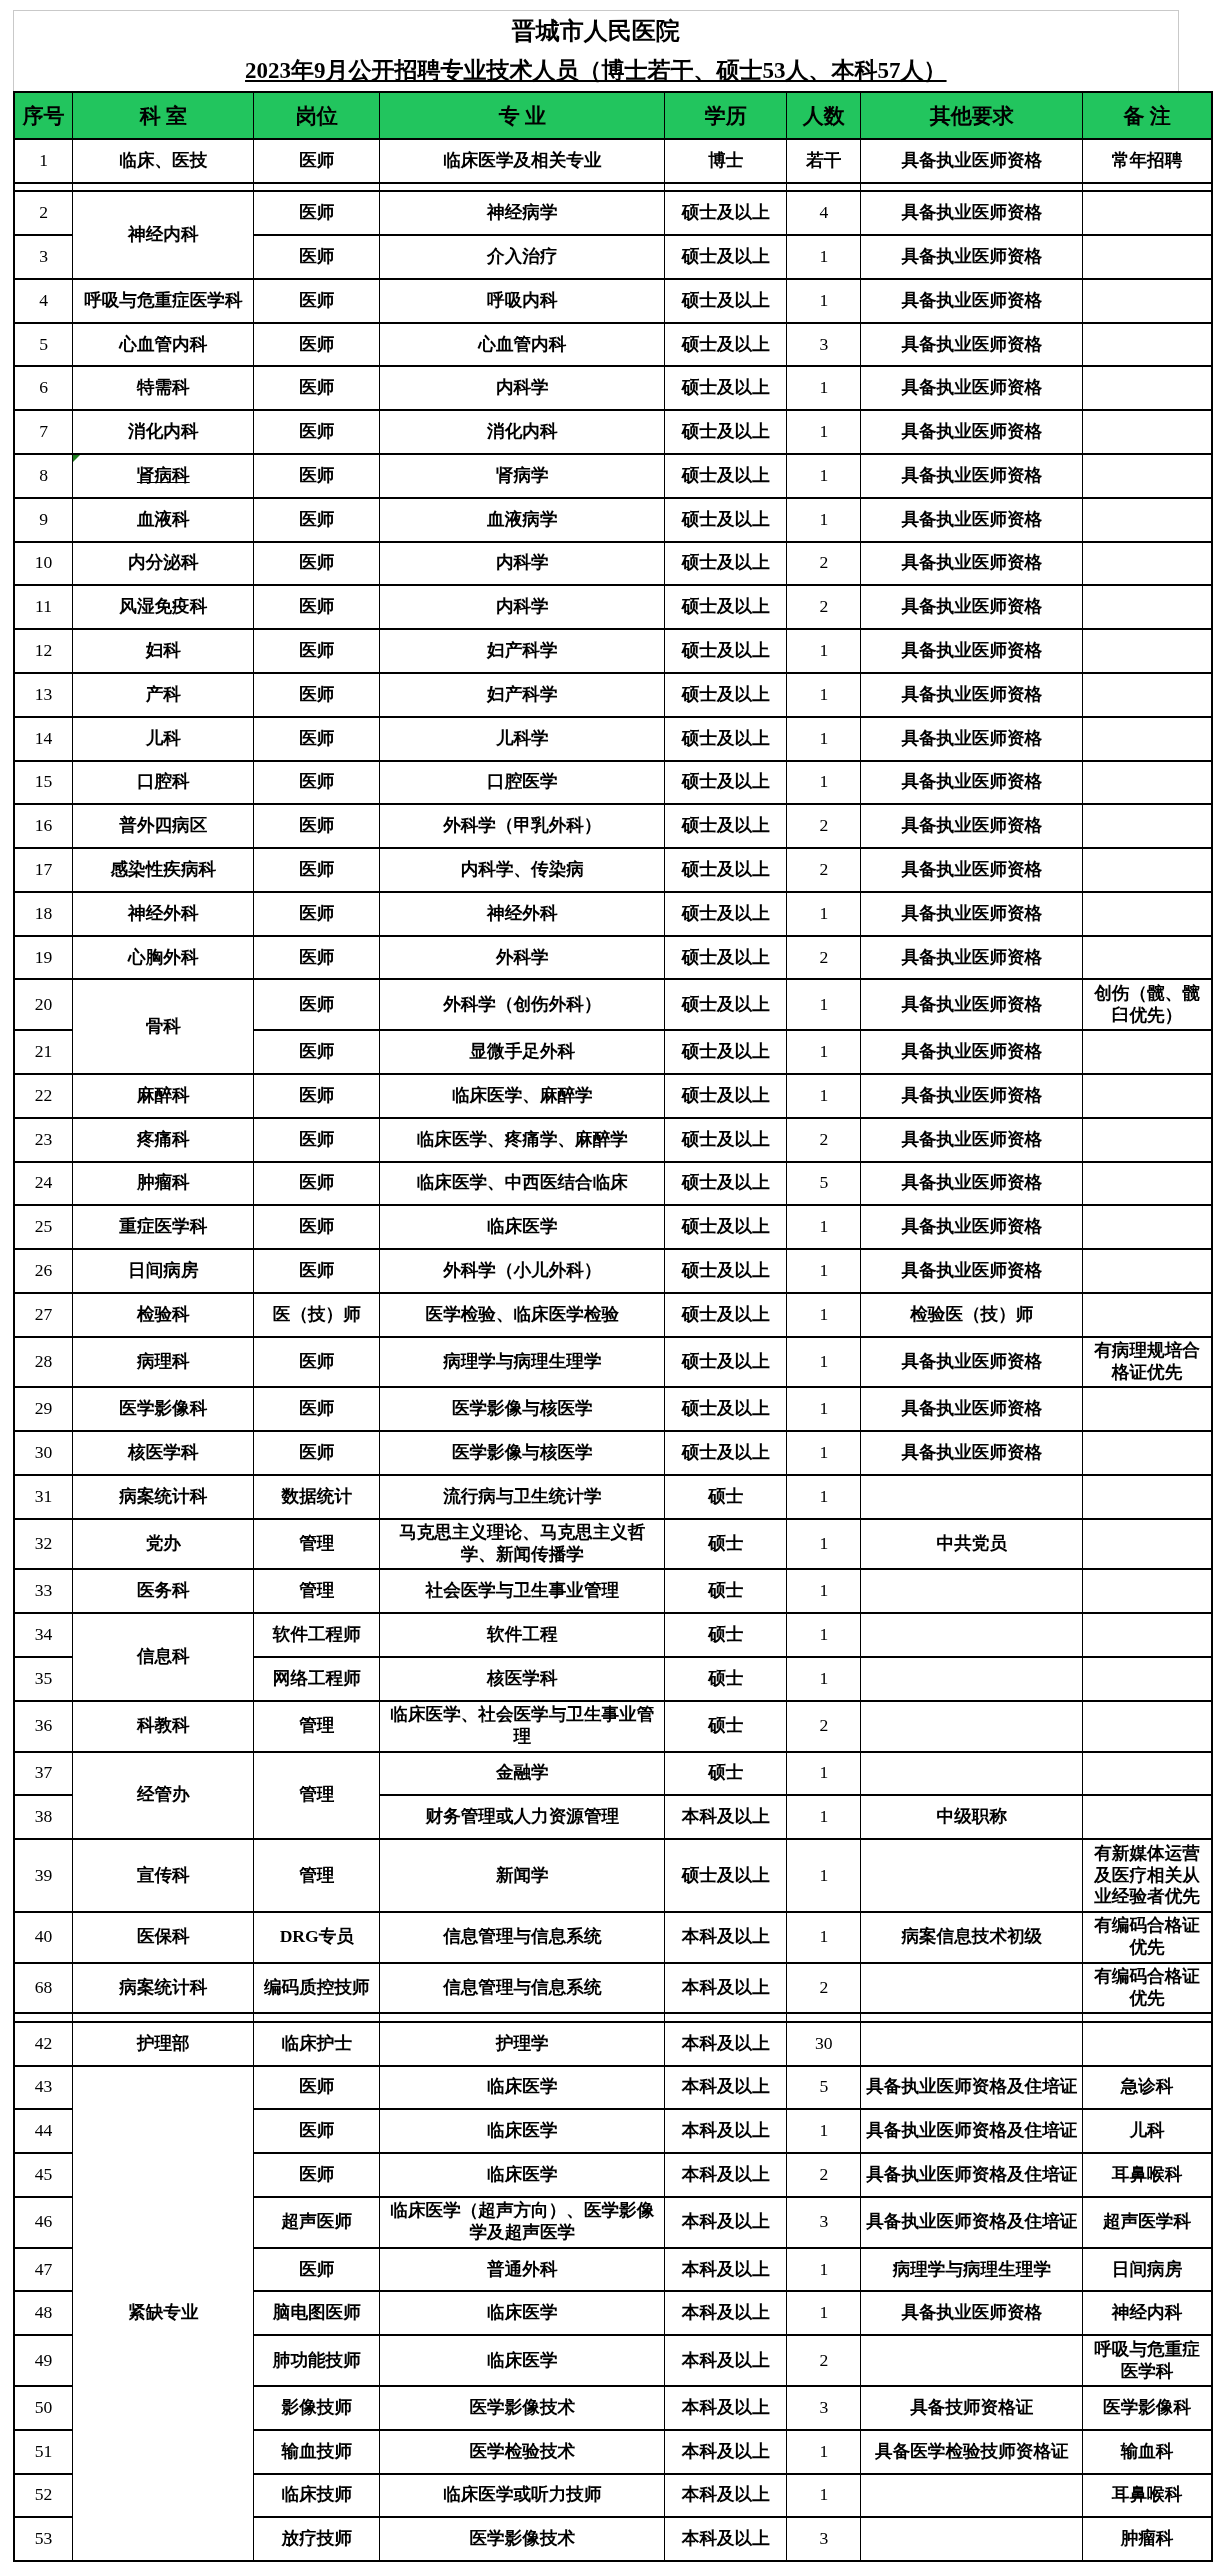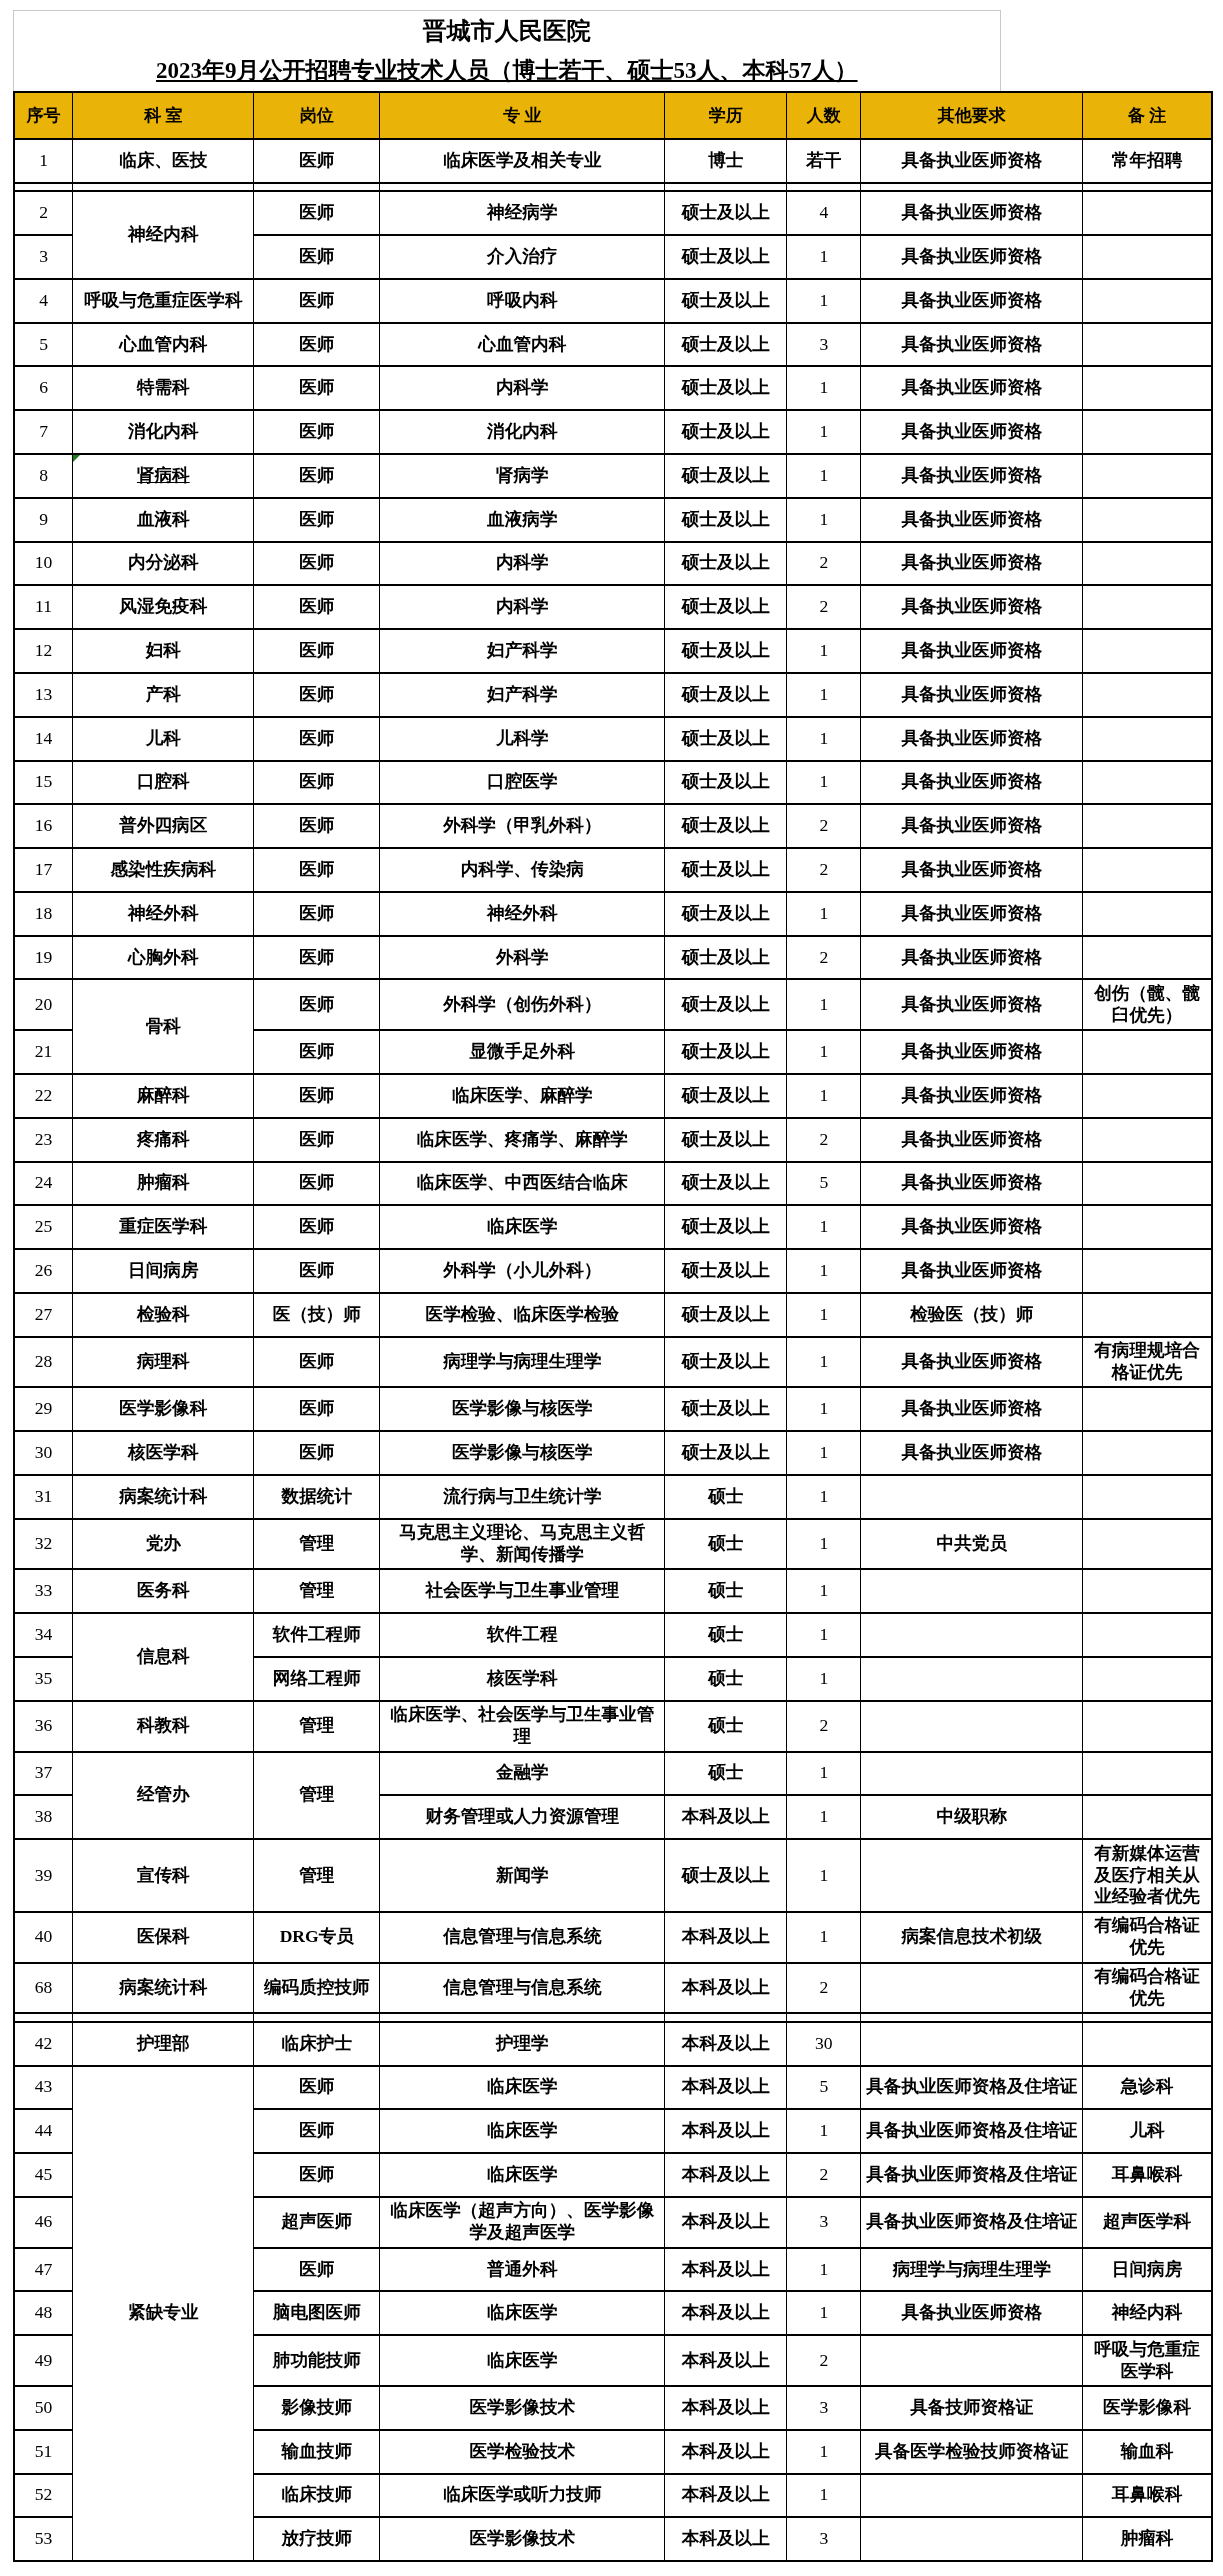--- a/index.html
+++ b/index.html
@@ -3,21 +3,21 @@
 <meta charset="utf-8">
 <style>
   html,body{margin:0;padding:0;background:#ffffff;}
   body{
     width:1223px;
     font-family:"Liberation Serif","DejaVu Serif",serif;
     color:#000;
   }
   .sheet{padding:10.4px 0 16px 12.8px;}
   .title-block{
-    width:988px;
+    width:1166px;
     border-top:0.8px solid #c9c9c9;
     border-left:0.8px solid #c9c9c9;
     border-right:0.8px solid #c9c9c9;
     box-sizing:border-box;
   }
   .title-line{
     height:40px;line-height:40px;
     text-align:center;font-weight:bold;font-size:24px;
     white-space:nowrap;
   }
@@ -32,22 +32,22 @@
     border:1.6px solid #000;
     border-top-width:2.4px;
     border-bottom-width:2.4px;
     text-align:center;
     vertical-align:middle;
     padding:2.4px 4.8px;
     overflow:hidden;
     word-break:break-all;
   }
   th{
-    font-size:17px;font-weight:bold;height:40px;
-    background:#eab308;
+    font-size:21px;font-weight:bold;height:40px;
+    background:#22c55e;
   }
   td{
     font-size:17.6px;height:37px;line-height:1.25;
     background:#fff;
   }
   td.zh{font-weight:bold;}
   td.num{font-weight:normal;font-family:"Liberation Serif","DejaVu Serif",serif;}
   tr.sep td{height:6.4px;padding:0;line-height:0;}
   td.mark-cell{position:relative;text-decoration:underline;}
   .corner{

